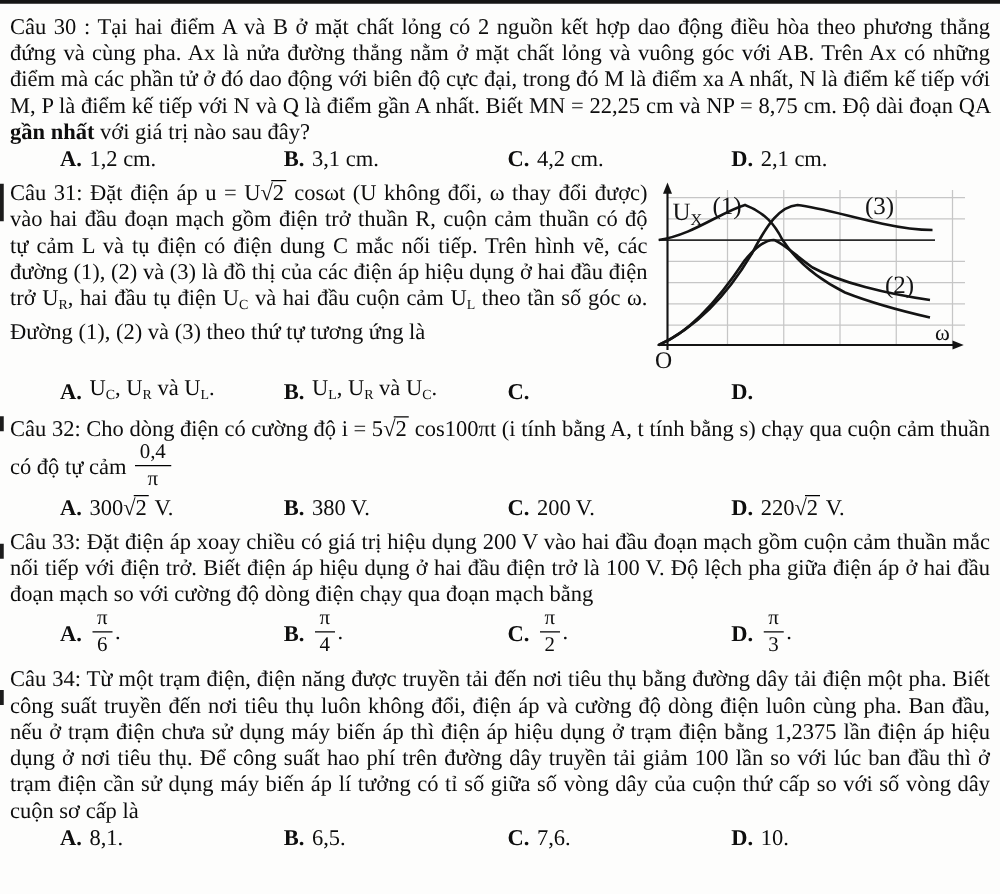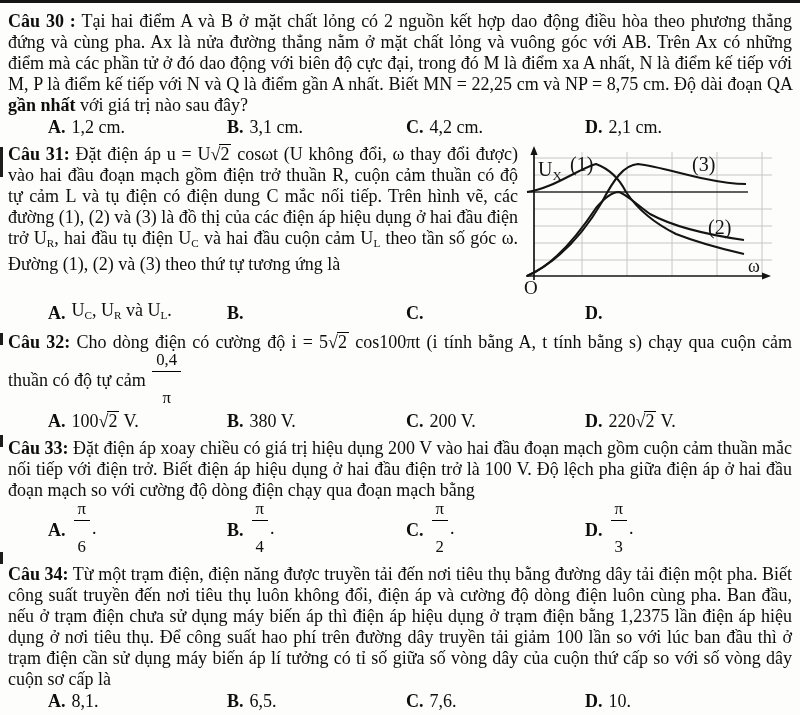--- a/index.html
+++ b/index.html
@@ -7,31 +7,31 @@
     width:800px;height:715px;overflow:hidden;position:relative;
     background:#fdfdfc;color:#0d0d0d;
     font-family:"Liberation Serif","DejaVu Serif",serif;
     font-size:18px;line-height:21px;
     border-top:3px solid #151515;box-sizing:border-box;
     padding:2px 8px 0 8px;
   }
   .q{margin-top:6px;}
   .q:first-of-type{margin-top:3px;}
   p.body{margin:0;text-align:justify;}
-  b.qnum{font-weight:bold;}
+  b.qnum{font-weight:normal;}
   .opts{display:flex;margin-left:40px;margin-top:1px;align-items:center;}
   .opt{width:179px;flex:0 0 auto;display:flex;align-items:center;}
   .opt > b{margin-right:6px;}
   .opt:last-child{width:auto;}
   .subscript{font-size:0.62em;vertical-align:-0.3em;letter-spacing:0;}
   .sqrt{white-space:nowrap;}
   .sqrt-sym{display:inline;}
   .sqrt-body{display:inline-block;border-top:1.4px solid #000;padding:0 2px 0 1px;margin-left:-1px;line-height:1.05;}
   .frac{display:inline-flex;flex-direction:column;vertical-align:middle;text-align:center;
-        line-height:1.12;font-size:0.93em;margin:0 2px;position:relative;top:-2px;gap:16px;}
+        line-height:1.12;font-size:0.93em;margin:0 2px;position:relative;top:-2px;}
   .frac .num{border-bottom:1.3px solid #000;padding:0 4px 1px;}
   .frac .den{padding-top:1px;}
   .graph-wrap{float:right;width:268px;height:154px;margin:0 0 2px 6px;}
   .graph-wrap svg{display:block;}
   .clear{clear:both;}
   .scan-mark{position:absolute;left:0;width:3px;background:#1c1c1c;}
   svg text{font-family:"Liberation Serif","DejaVu Serif",serif;fill:#141414;}
 </style>
 </head>
 <body>
@@ -101,39 +101,40 @@
     </svg>
   </div>
   <p class="body"><b class="qnum">Câu 31:</b><span><span> Đặt điện áp u = U</span><span class="sqrt"><span class="sqrt-sym">√</span><span class="sqrt-body">2</span></span><span> cosωt (U không đổi, ω thay đổi được) vào hai đầu đoạn mạch gồm điện trở thuần R, cuộn cảm thuần có độ tự cảm L và tụ điện có điện dung C mắc nối tiếp. Trên hình vẽ, các đường (1), (2) và (3) là đồ thị của các điện áp hiệu dụng ở hai đầu điện trở U</span><span class="subscript">R</span><span>, hai đầu tụ điện U</span><span class="subscript">C</span><span> và  hai đầu cuộn cảm U</span><span class="subscript">L</span><span> theo tần số góc ω. Đường (1), (2) và (3) theo thứ tự tương ứng là</span></span></p>
   <div class="opts clear">
     <span class="opt">
         <b>A.</b>
         <span><span>U</span><span class="subscript">C</span><span>, U</span><span class="subscript">R</span><span> và U</span><span class="subscript">L</span><span>.</span></span>
       </span>
     <span class="opt">
         <b>B.</b>
+        <span><span>U</span><span class="subscript">L</span><span>, U</span><span class="subscript">R</span><span> và U</span><span class="subscript">C</span><span>.</span></span>
       </span>
     <span class="opt">
         <b>C.</b>
       </span>
     <span class="opt">
         <b>D.</b>
       </span>
   </div>
 </div>
 
 <div class="q">
   <p class="body"><b class="qnum">Câu 32:</b><span><span> Cho dòng điện có cường độ i = 5</span><span class="sqrt"><span class="sqrt-sym">√</span><span class="sqrt-body">2</span></span><span> cos100πt (i tính bằng A, t tính bằng s) chạy qua cuộn cảm thuần có độ tự cảm </span><span class="frac">
           <span class="num">0,4</span>
           <span class="den">π</span>
         </span></span></p>
   <div class="opts">
     <span class="opt">
         <b>A.</b>
-        <span><span>100</span><span class="sqrt"><span class="sqrt-sym">√</span><span class="sqrt-body">2</span></span><span> V.</span></span>
+        <span><span>300</span><span class="sqrt"><span class="sqrt-sym">√</span><span class="sqrt-body">2</span></span><span> V.</span></span>
       </span>
     <span class="opt">
         <b>B.</b>
         <span><span>380 V.</span></span>
       </span>
     <span class="opt">
         <b>C.</b>
         <span><span>200 V.</span></span>
       </span>
     <span class="opt">

